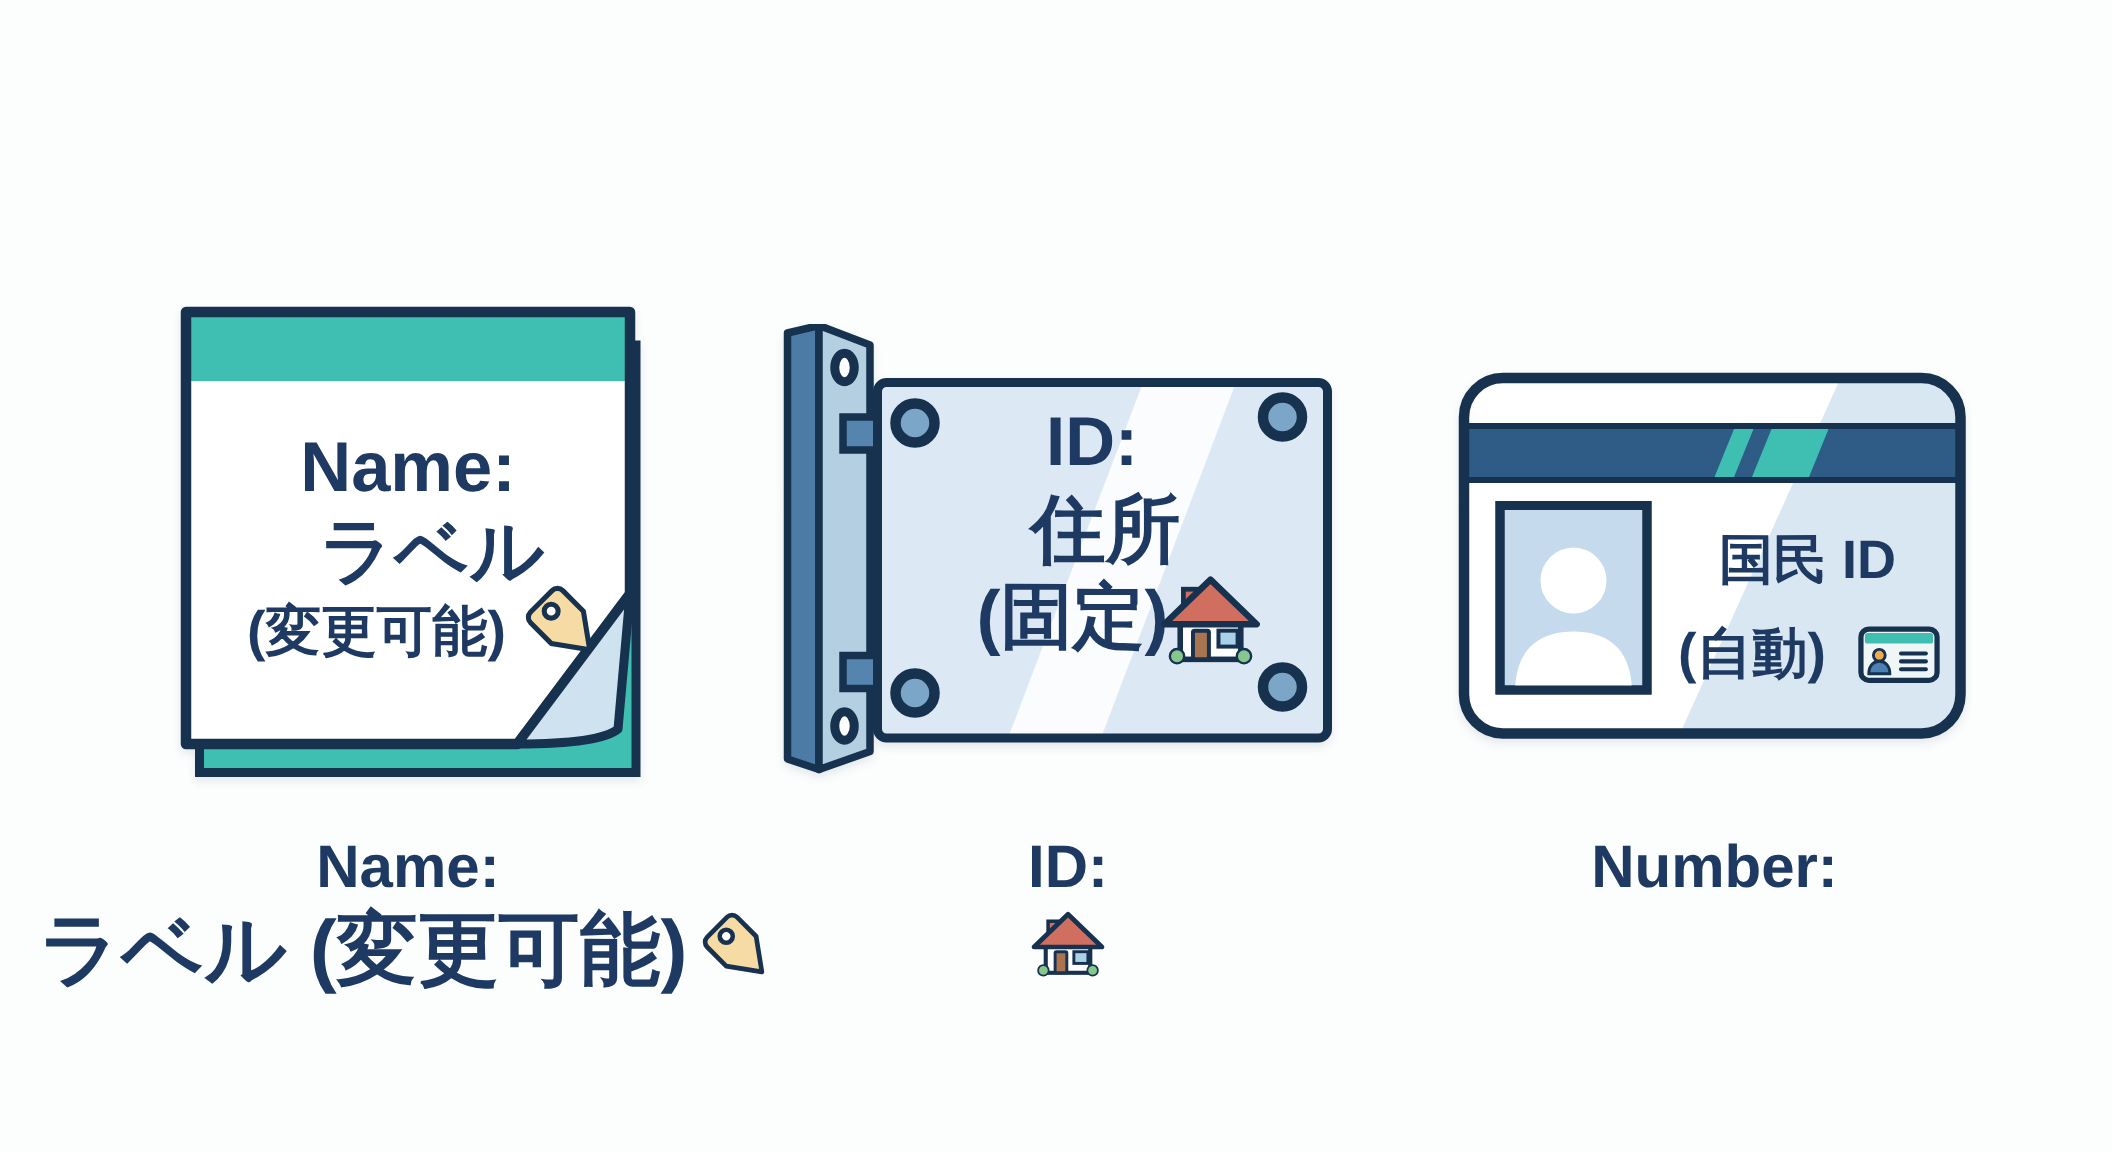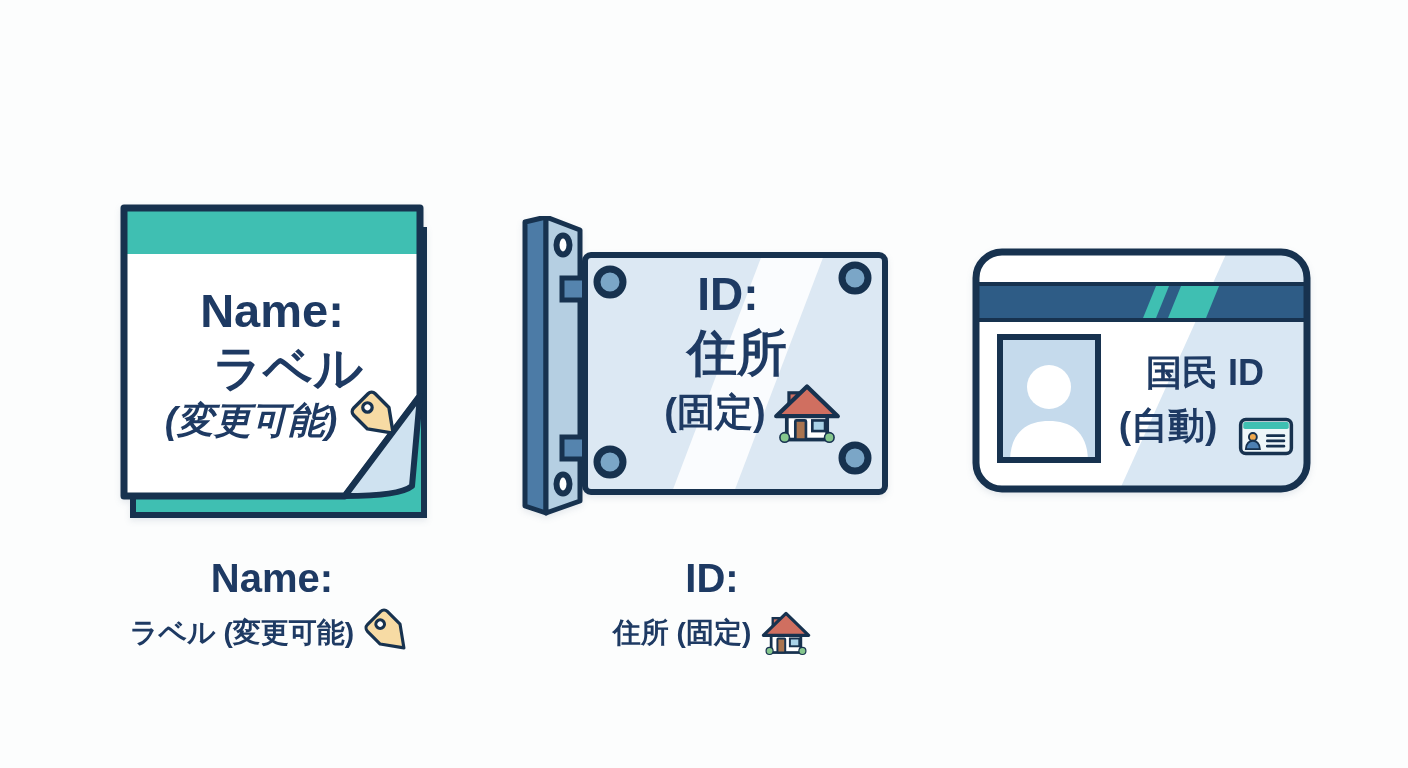--- a/index.html
+++ b/index.html
@@ -9,37 +9,37 @@
     font-family:"Liberation Sans","DejaVu Sans",sans-serif;
     color:#1e3a63;
   }
   .panel{position:absolute;filter:drop-shadow(0 3px 3px rgba(30,58,99,0.10));}
   .panel svg.art{position:absolute;left:0;top:0;}
   .txt{position:absolute;font-weight:bold;text-align:center;white-space:nowrap;color:#1e3a63;}
   
   #note-panel{left:112px;top:200px;width:325px;height:325px;}
   #note-panel .l1{left:12px;top:84px;width:296px;font-size:47px;line-height:54px;}
   #note-panel .l2{left:28px;top:140px;width:296px;font-size:49px;line-height:56px;}
-  #note-panel .l3{left:8px;top:198px;width:262px;font-size:37px;line-height:46px;font-style:italic;}
+  #note-panel .l3{left:8px;top:198px;width:262px;font-size:37px;line-height:46px;}
   #note-tag{position:absolute;left:238px;top:190px;width:54px;height:54px;}
   
   #sign-panel{left:522px;top:216px;width:366px;height:306px;}
   #sign-panel .l1{left:66px;top:51px;width:280px;font-size:46px;line-height:54px;}
   #sign-panel .l2{left:75px;top:108px;width:280px;font-size:50px;line-height:58px;}
-  #sign-panel .l3{left:53px;top:172px;width:280px;font-size:38px;line-height:48px;}
+  #sign-panel .l3{left:53px;top:172px;width:280px;font-size:48px;line-height:48px;}
   #sign-house{position:absolute;left:251px;top:163px;width:68px;height:68px;}
   
   #card-panel{left:972px;top:248px;width:340px;height:246px;}
   #card-panel .l1{left:133px;top:98px;width:200px;font-size:36px;line-height:54px;}
-  #card-panel .l2{left:96px;top:156px;width:200px;font-size:37px;line-height:44px;}
+  #card-panel .l2{left:96px;top:166px;width:200px;font-size:37px;line-height:44px;}
   #card-badge{position:absolute;left:266px;top:167px;width:56px;height:42px;}
   
   .caption{position:absolute;top:552px;text-align:center;font-weight:bold;color:#1e3a63;}
   .caption .cap1{font-size:40px;line-height:52px;white-space:nowrap;}
-  .caption .cap2{font-size:28px;line-height:58px;white-space:nowrap;display:flex;align-items:center;justify-content:center;gap:10px;}
+  .caption .cap2{font-size:54px;line-height:58px;white-space:nowrap;display:flex;align-items:center;justify-content:center;gap:10px;}
   #caption-note{left:62px;width:420px;}
   #caption-sign{left:532px;width:360px;}
   #caption-card{left:938px;width:410px;}
   .cap-icon{width:50px;height:50px;flex:0 0 auto;}
   .cap-icon.wide{width:56px;height:46px;}
 </style>
 </head>
 <body>
 
 <svg width="0" height="0" style="position:absolute" aria-hidden="true">
@@ -162,23 +162,23 @@
       <span>ラベル (変更可能)</span>
       <svg class="cap-icon" viewBox="0 0 64 64">
           <use href="#tag-icon"></use>
         </svg>
     </div>
   </div>
 
   <div class="caption" id="caption-sign">
     <div class="cap1">ID:</div>
     <div class="cap2">
-      <span>住所 (固定)</span>
       <svg class="cap-icon" viewBox="0 0 64 64">
           <use href="#house-icon"></use>
         </svg>
     </div>
   </div>
 
   <div class="caption" id="caption-card">
+    <div class="cap1">Number:</div>
   </div>
 
 </div>
 
 </body></html>

